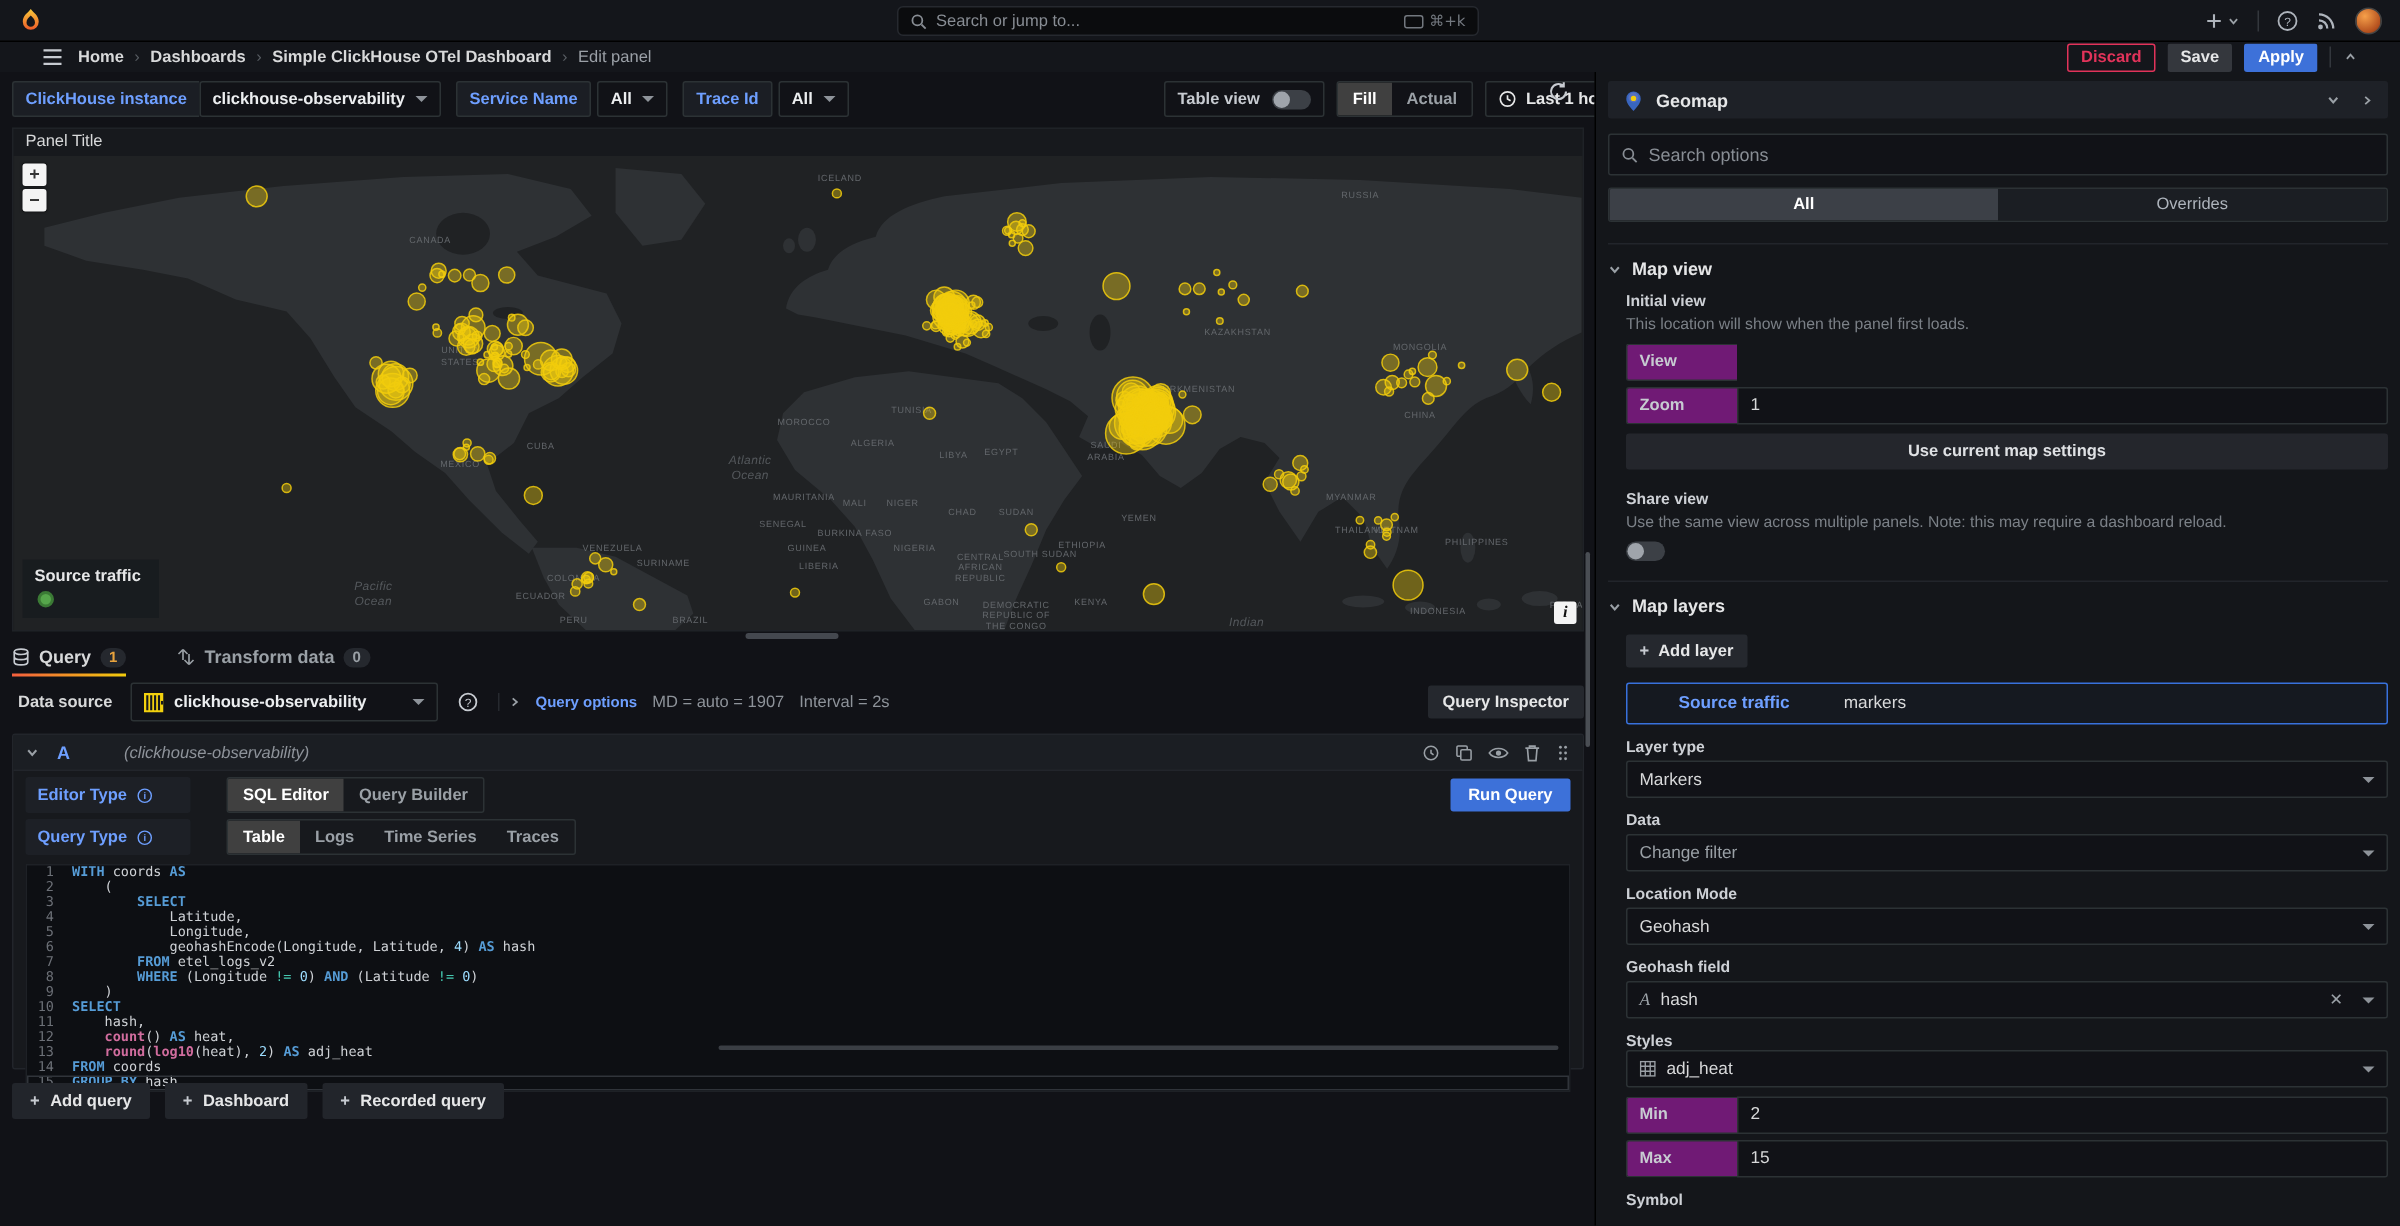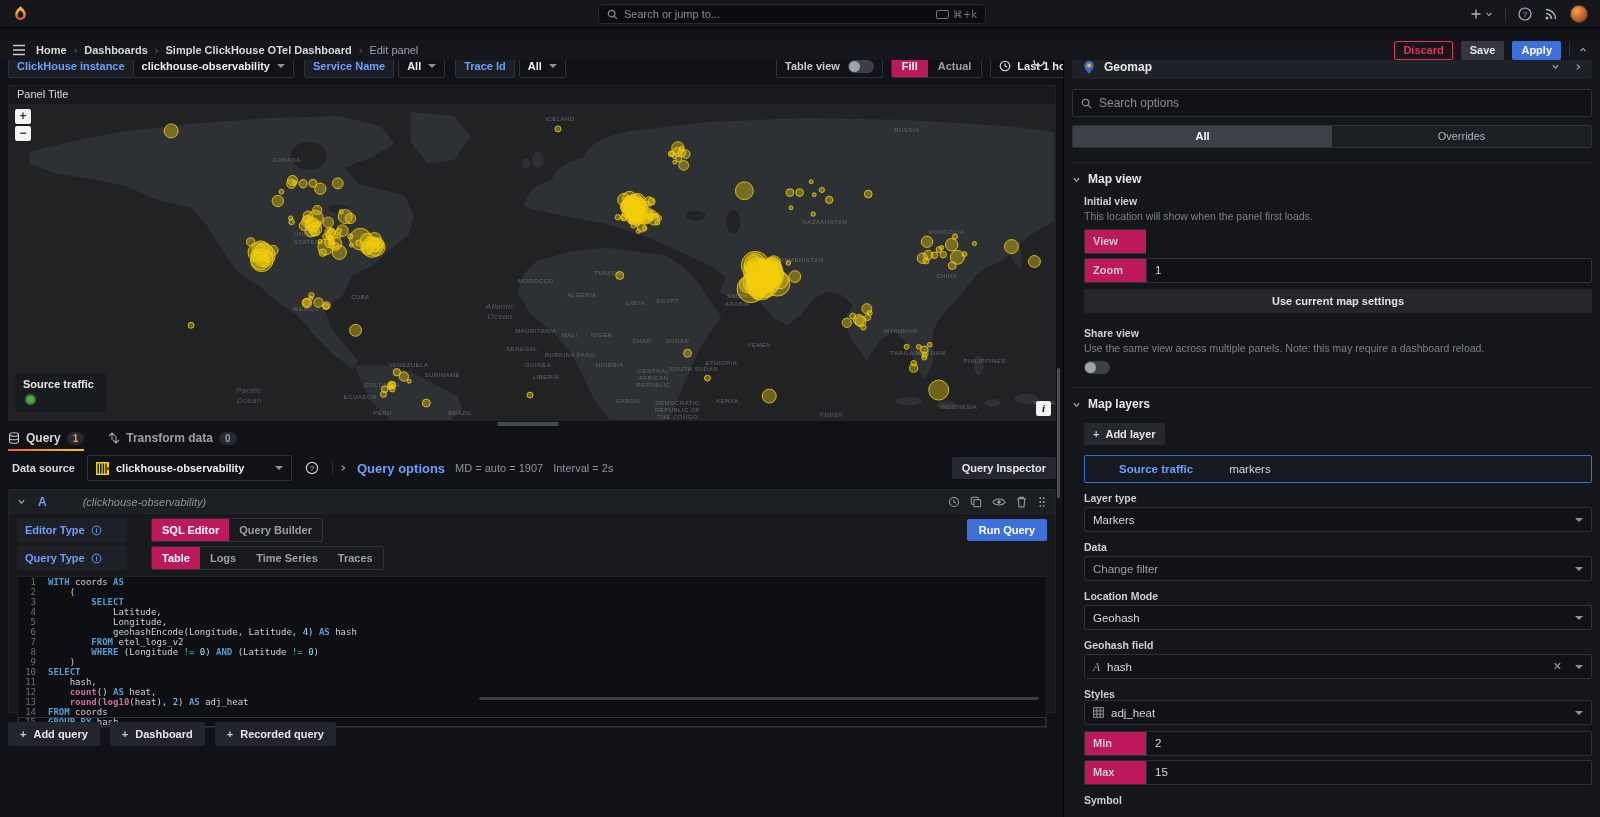--- a/index.html
+++ b/index.html
@@ -15,21 +15,21 @@
                border:1px solid #26292f; border-radius:4px; display:flex; align-items:center; gap:6px;
                padding:0 8px; color:#888d94; font-size:11px; }
   .searchbox .hint { margin-left:auto; display:flex; align-items:center; gap:4px; color:#73787f; font-size:10px;}
   .kbd-ic { width:13px; height:9px; border:1px solid #73787f; border-radius:2px; }
   .topbar-right { margin-left:auto; display:flex; align-items:center; gap:12px; color:#aeb4bc; }
   .vdiv { width:1px; height:14px; background:#33373d; }
   .avatar { width:18px; height:18px; border-radius:50%; background:radial-gradient(circle at 35% 30%, #f6a04a, #b4501e 70%, #703015); border:1px solid #444; }
 
   
   .navbar { position:absolute; top:28px; left:0; right:0; height:20px; background:#14161b;
-            display:flex; align-items:center; padding:0 12px; gap:10px; z-index:29;margin-top:12px;}
+            display:flex; align-items:center; padding:0 28px; gap:10px; z-index:29;}
   .crumbs { display:flex; align-items:center; gap:7px; font-size:11px; font-weight:bold; color:#d8d9da;}
   .crumb-sep { color:#585d63; font-weight:normal; }
   .crumb-last { color:#9ba0a7; font-weight:normal; }
   .nav-actions { margin-left:auto; display:flex; align-items:center; gap:8px; }
   .btn { border-radius:2px; font-size:11px; font-weight:bold; padding:2px 8px; line-height:13px; cursor:pointer; border:1px solid transparent;}
   .btn-discard { color:#e2335a; border-color:#e2335a; background:transparent; }
   .btn-save { background:#34373d; color:#e6e7e8; }
   .btn-apply { background:#3d71d9; color:#fff; }
 
   
@@ -40,55 +40,55 @@
   .chip-value { background:#111217; border:1px solid #2c3235; color:#eceef0; font-weight:bold; font-size:11px;
                 padding:0 8px; line-height:22px; border-radius:2px; display:flex; align-items:center; gap:7px;}
   .caret { width:0; height:0; border-left:4px solid transparent; border-right:4px solid transparent; border-top:4px solid #8e939a; }
 
   .viewbar { position:absolute; top:54px; left:776px; display:flex; gap:8px; align-items:center; }
   .tv-box { display:flex; align-items:center; gap:8px; border:1px solid #2c3235; border-radius:2px; height:24px; padding:0 8px; color:#c7cbd1; font-size:11px; font-weight:bold;}
   .toggle { width:26px; height:13px; border-radius:7px; background:#3c4046; position:relative; }
   .toggle::after { content:""; position:absolute; left:1px; top:1px; width:11px; height:11px; border-radius:50%; background:#9fa4ab; }
   .seg { display:flex; border:1px solid #2c3235; border-radius:2px; height:24px; overflow:hidden;}
   .seg > div { padding:0 10px; line-height:22px; font-size:11px; color:#9aa0a6; font-weight:bold;}
-  .seg > div.on { background:#be185d; color:#fff; }
+  .seg > div.on { background:#404040; color:#fff; }
   .timepick { display:flex; align-items:center; gap:6px; border:1px solid #2c3235; border-radius:2px; height:24px; padding:0 8px; color:#e6e7e8; font-weight:bold; font-size:11px;}
   .iconbtn { display:flex; align-items:center; justify-content:center; width:24px; height:24px; border:1px solid #2c3235; border-radius:2px; }
   .refresh { position:absolute; top:54px; left:1032px; }
 
   
   .panel { position:absolute; top:85px; left:8px; width:1048px; height:336px; background:#17191d; border:1px solid #1f2227; }
   .panel-header { height:18px; font-size:11px; color:#d8d9da; padding:2px 0 0 8px; }
   .map { position:relative; width:1046px; height:316px; overflow:hidden; background:#202224; }
   .map-zoom { position:absolute; left:6px; top:5px; width:16px; z-index:5;}
   .map-zoom div { width:16px; height:15px; background:#f4f4f4; color:#333; font-weight:bold; text-align:center; line-height:14px; font-size:12px; border-radius:2px; margin-bottom:2px; box-shadow:0 0 2px rgba(0,0,0,.6);}
   .legend { position:absolute; left:6px; bottom:8px; background:rgba(24,27,31,.85); padding:5px 12px 7px 8px; z-index:5;}
   .legend-title { font-size:11px; font-weight:bold; color:#e6e7e8; margin-bottom:4px;}
   .legend-dot { width:11px; height:11px; border-radius:50%; background:#56a64b; border:2px solid #3b7a35; margin-left:2px;}
   .map-info { position:absolute; right:4px; bottom:4px; width:15px; height:15px; background:#f4f4f4; color:#111; font-weight:bold; font-style:italic; font-family:"Liberation Serif",serif; text-align:center; line-height:15px; font-size:11px; border-radius:2px; z-index:5;}
   .maplabel { fill:#63676b; font-size:6px; font-family:"Liberation Sans",sans-serif; letter-spacing:.5px; text-anchor:middle;}
   .maplabel.it { font-style:italic; font-size:8px; fill:#54585c; letter-spacing:.3px;}
   .splitter { position:absolute; top:422px; left:497px; width:62px; height:4px; background:#44484f; border-radius:2px; }
   .vscroll { position:absolute; top:368px; left:1057px; width:3px; height:130px; background:#4a4e54; border-radius:2px;}
 
   
-  .qtabs { position:absolute; top:429px; left:8px; display:flex; gap:24px; height:22px;}
+  .qtabs { position:absolute; top:429px; left:8px; display:flex; gap:34px; height:22px;}
   .qtab { display:flex; align-items:center; gap:6px; color:#d8d9da; font-size:12px; font-weight:bold; position:relative; padding-bottom:4px;}
   .qtab .badge { font-size:10px; padding:0 6px; line-height:13px; border-radius:8px; background:#25282e; color:#e8a33d; font-weight:bold;}
   .qtab .badge.gray { color:#9aa0a6; }
   .qtab.active::after { content:""; position:absolute; left:0; right:0; bottom:0; height:2px; background:linear-gradient(90deg,#f55f3e,#f2cc0c); }
   .qtab .ticon { color:#9aa0a6; }
 
   
   .dsrow { position:absolute; top:455px; left:8px; width:1048px; height:26px; display:flex; align-items:center; gap:8px;}
   .dsrow .dslabel { font-size:11px; font-weight:bold; color:#d8d9da; padding:0 4px;text-align:right;}
   .dspicker { display:flex; align-items:center; gap:7px; background:#111217; border:1px solid #2c3235; border-radius:2px; height:26px; padding:0 8px; color:#eceef0; font-weight:bold; font-size:11px; width:205px;}
   .dspicker .caret{ margin-left:auto; }
   .qo-group { display:flex; align-items:center; gap:10px; padding-left:6px; border-left:1px solid #26292f;}
-  .qo-link { color:#6e9fff; font-weight:bold; font-size:13px; }
+  .qo-link { color:#6e9fff; font-weight:bold; font-size:10px; }
   .qo-meta { color:#8e939a; font-size:11px; }
   .qinspector { margin-left:auto; background:#25282e; border-radius:2px; color:#e6e7e8; font-size:11px; font-weight:bold; padding:5px 10px;}
 
   
   .qcard { position:absolute; top:489px; left:8px; width:1048px; height:224px; background:#17191d; border:1px solid #22252b; border-radius:2px;}
   .qcard-head { height:24px; display:flex; align-items:center; gap:8px; padding:0 8px; background:#1b1e23; border-bottom:1px solid #22252b;}
   .qref { color:#6e9fff; font-weight:bold; font-size:12px; margin-left:4px;}
   .qhint { color:#8e939a; font-style:italic; font-size:11px; margin-left:28px;}
   .qicons { margin-left:auto; display:flex; gap:10px; align-items:center; color:#9aa0a6;}
   .qrow { display:flex; align-items:center; gap:24px; padding:4px 8px 0 8px;}
@@ -121,21 +121,21 @@
   .section { border-top:1px solid #22252b; padding:9px 0 10px 0;}
   .sec-head { display:flex; align-items:center; gap:7px; font-size:12px; font-weight:bold; color:#e6e7e8; margin-bottom:8px;}
   .sec-body { padding-left:12px; }
   .flabel { font-size:10.5px; font-weight:bold; color:#cdd0d5; margin:9px 0 3px 0;}
   .fdesc { font-size:10.5px; color:#7b8087; margin:1px 0 6px 0; line-height:13px;}
   .select { height:25px; background:#111217; border:1px solid #2c3235; border-radius:2px; display:flex; align-items:center; gap:7px; padding:0 8px; color:#d8d9da; font-size:11.5px;}
   .select .caret { margin-left:auto; }
   .select .dim { color:#9aa0a6; }
   .x-ic { color:#9aa0a6; font-size:11px; margin-left:auto;}
   .inline-row { display:flex; margin-bottom:4px;}
-  .inline-label { width:62px; background:#be185d; border:1px solid #2c3235; border-right:0; border-radius:2px 0 0 2px; font-size:11px; font-weight:bold; color:#c7cbd1; line-height:23px; padding:0 8px; flex:none;}
+  .inline-label { width:74px; background:#701a75; border:1px solid #2c3235; border-right:0; border-radius:2px 0 0 2px; font-size:11px; font-weight:bold; color:#c7cbd1; line-height:23px; padding:0 8px; flex:none;}
   .inline-input { flex:1; background:#111217; border:1px solid #2c3235; border-radius:0 2px 2px 0; line-height:23px; padding:0 8px; color:#d8d9da; font-size:11.5px; display:flex; align-items:center;}
   .wide-btn { height:24px; background:#24262c; border-radius:2px; text-align:center; line-height:24px; color:#dfe1e4; font-size:11px; font-weight:bold; margin-top:6px;}
   .addlayer { display:inline-flex; align-items:center; gap:6px; background:#25282e; border-radius:2px; height:22px; padding:0 9px; font-size:11px; font-weight:bold; color:#e6e7e8; margin:4px 0 10px 0;}
   .layer-item { height:28px; border:1px solid #3871dc; border-radius:2px; background:#151920; display:flex; align-items:center; gap:36px; padding:0 12px 0 34px; margin-bottom:4px;}
   .layer-name { color:#6e9fff; font-weight:bold; font-size:11.5px;}
   .layer-kind { color:#d8d9da; font-size:11.5px;}
   .chev { stroke:#9aa0a6; stroke-width:1.5; fill:none; }
 </style>
 </head>
 <body>

